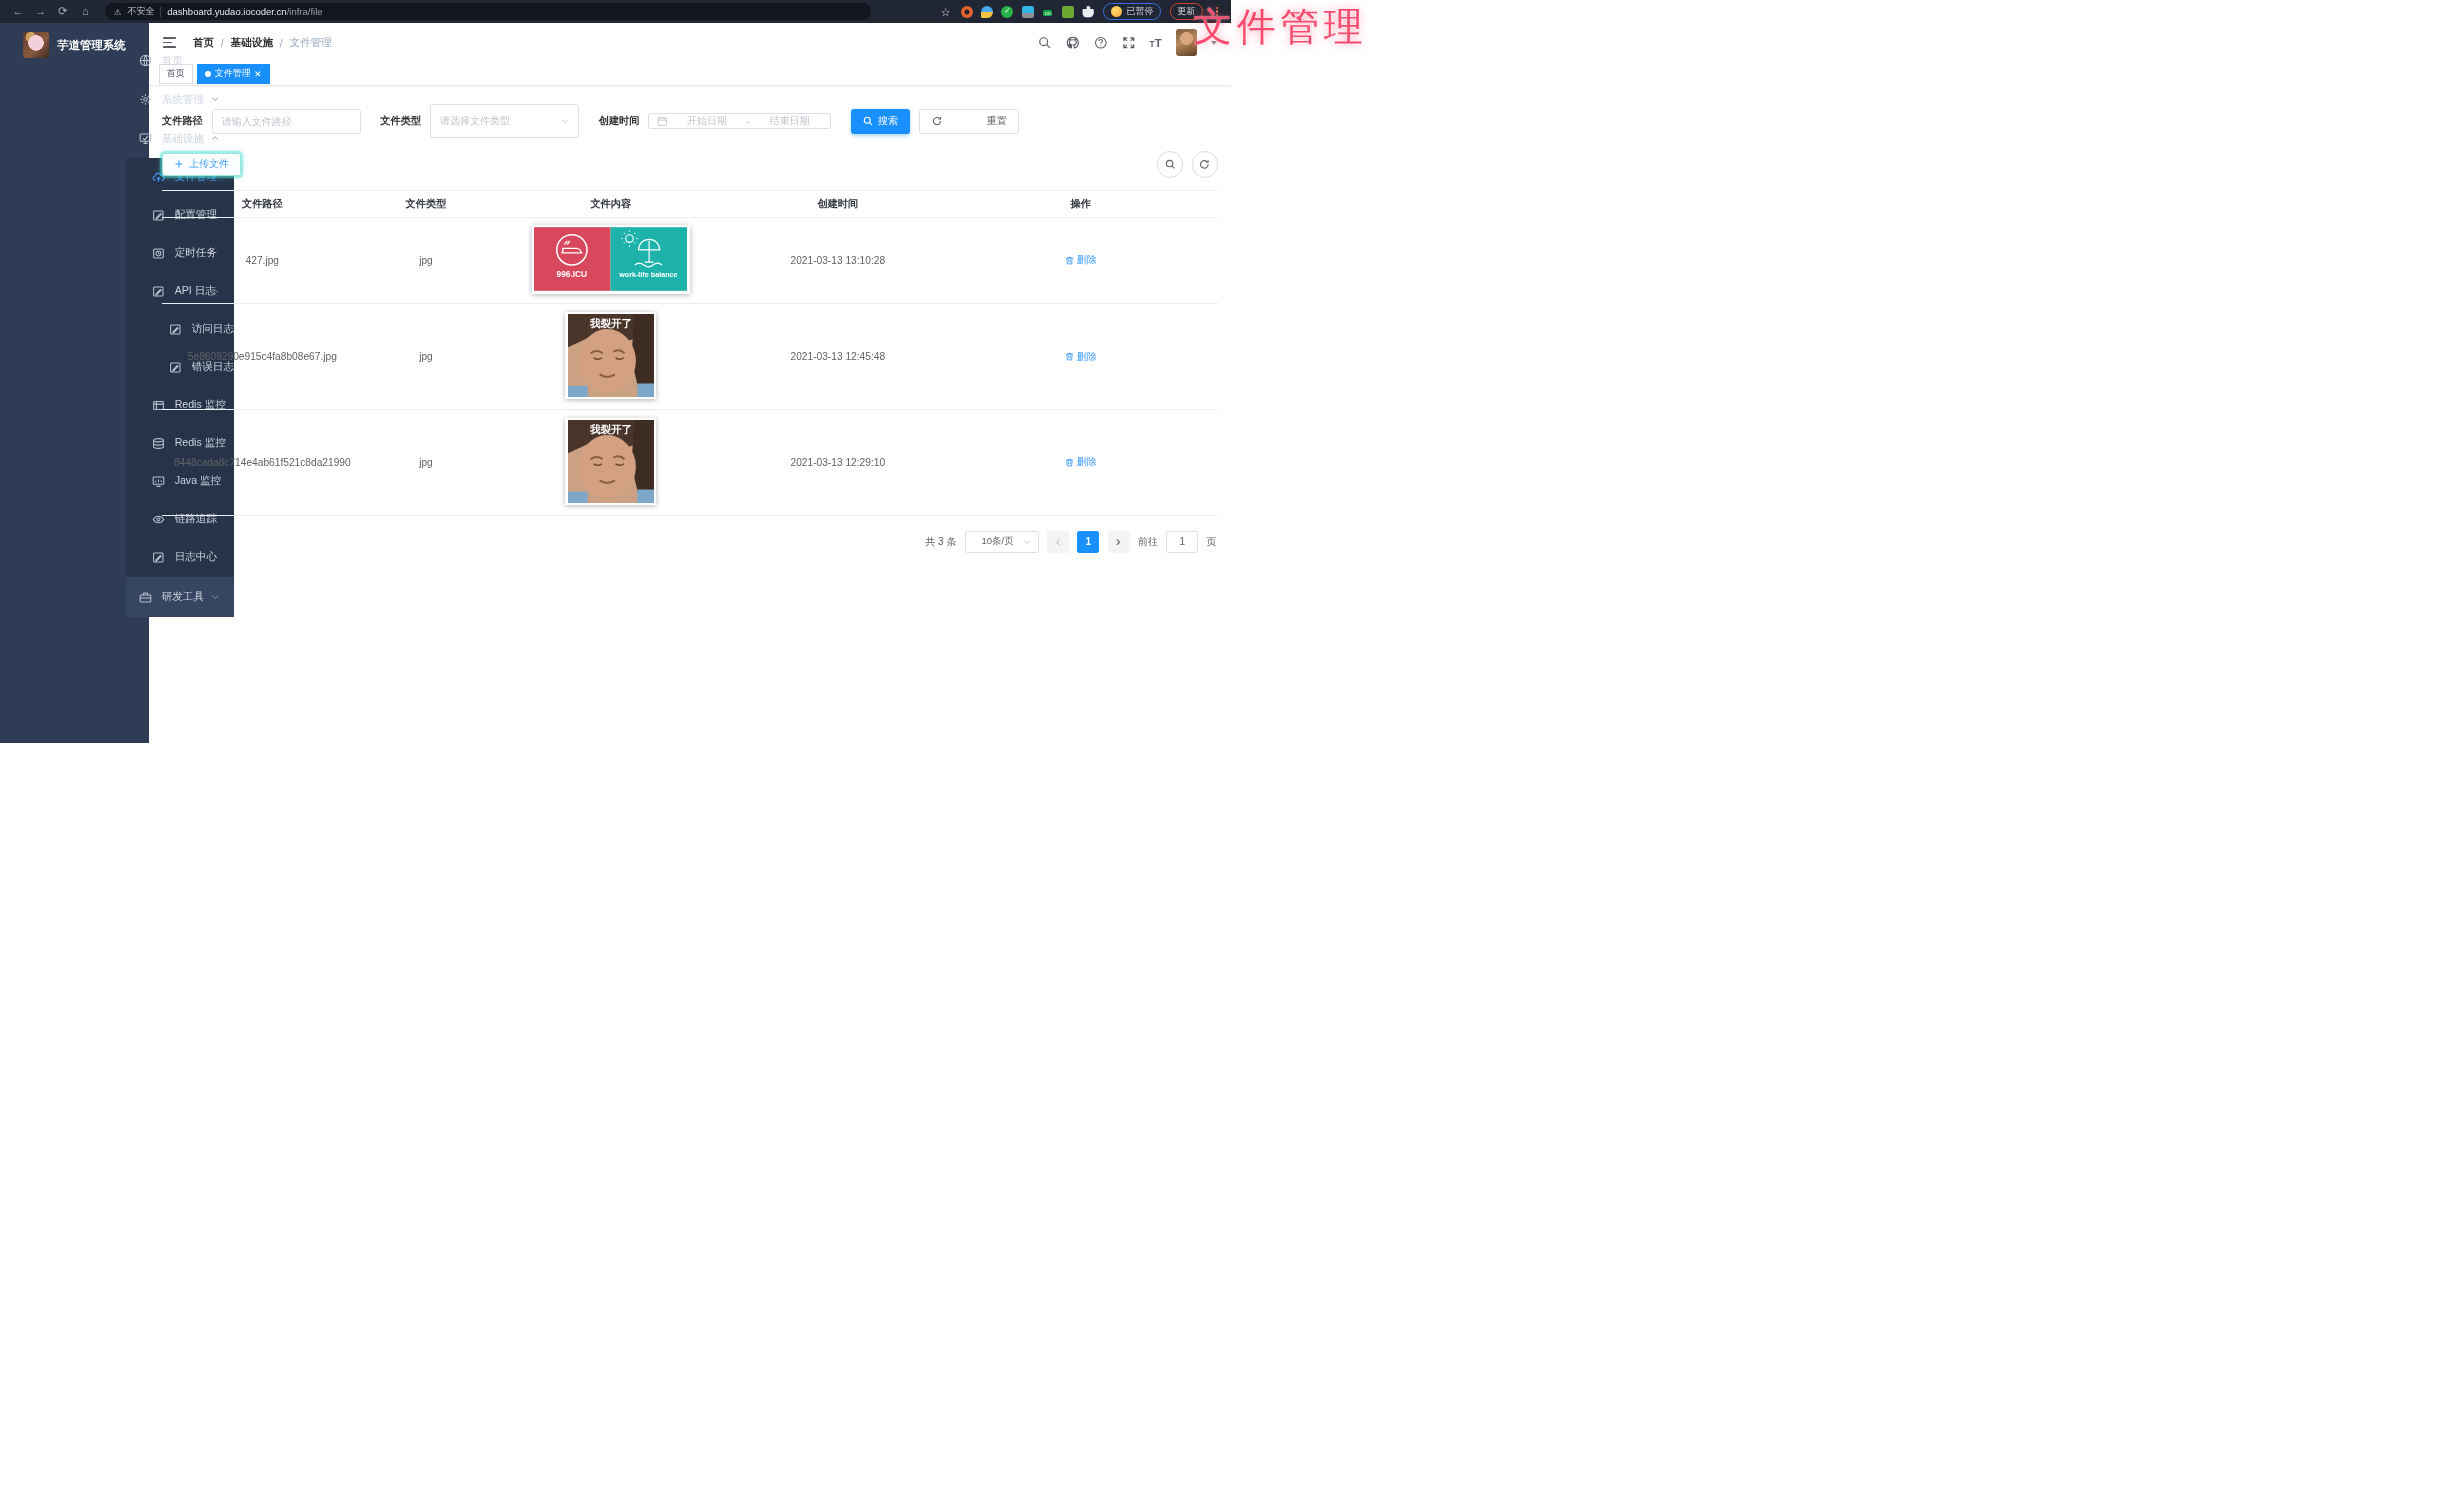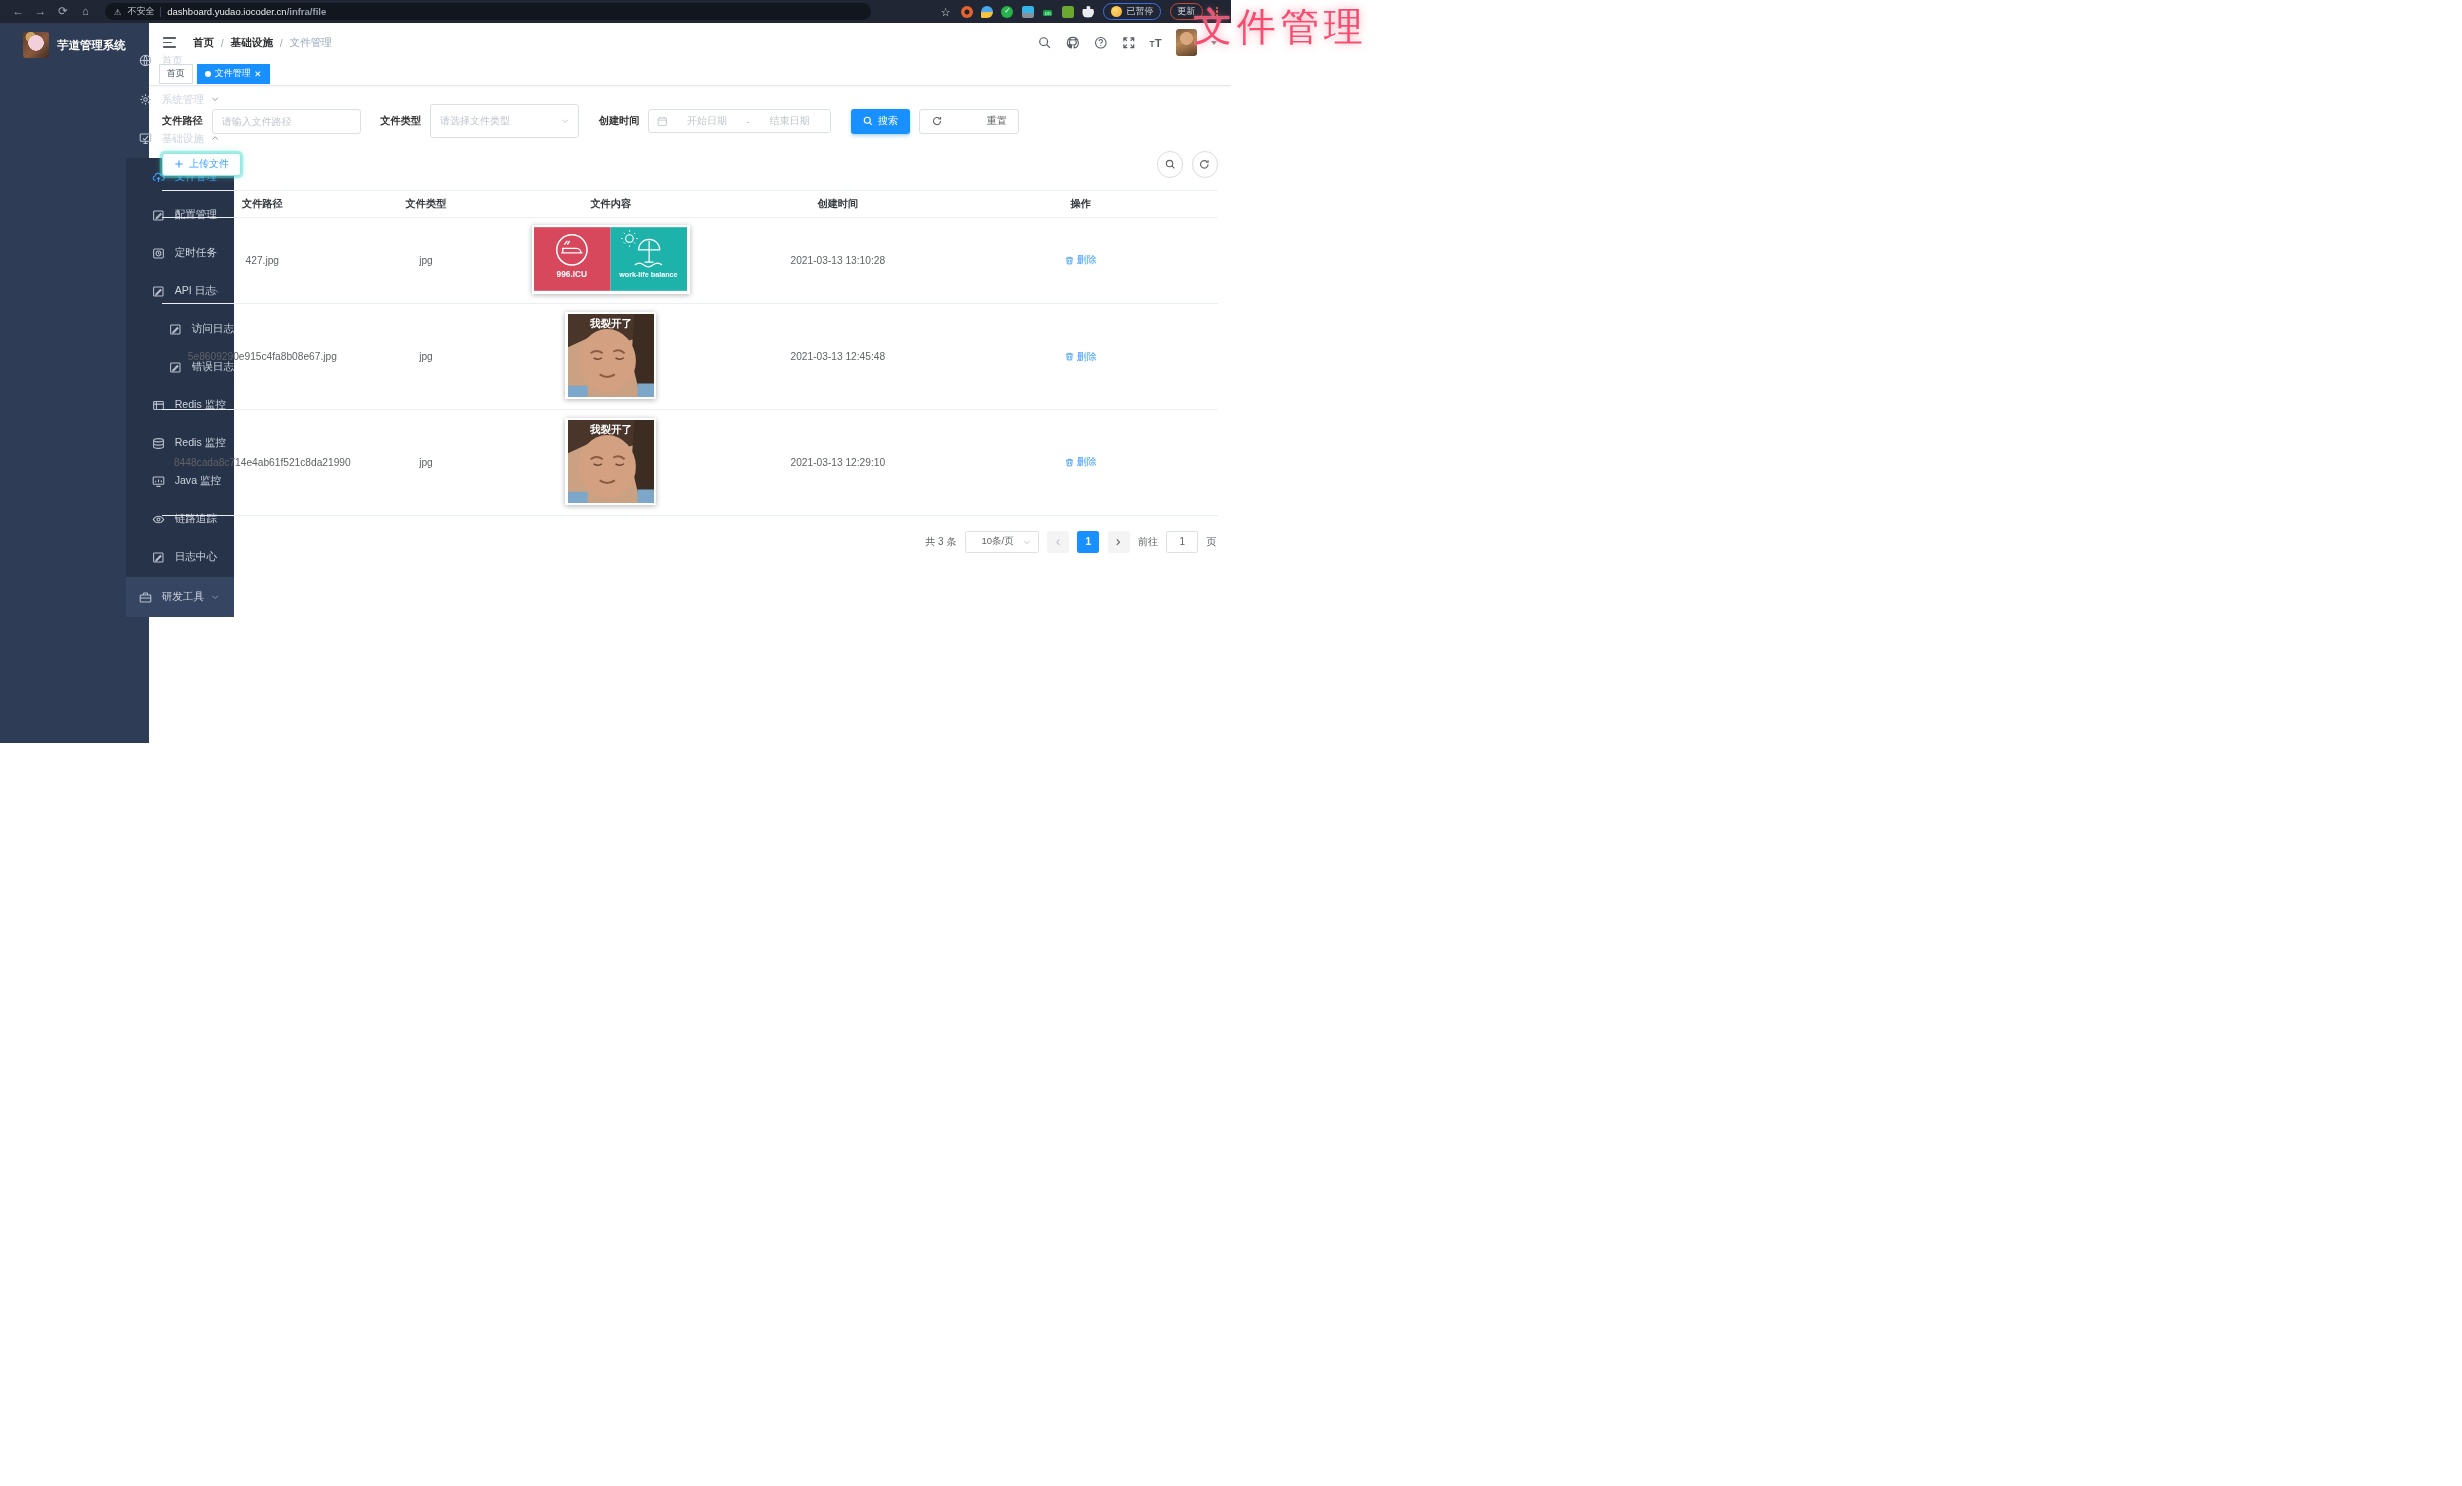--- a/index.html
+++ b/index.html
@@ -10,21 +10,21 @@
   .browser-bar { height:23px; background:#202633; display:flex; align-items:center;
     padding:0 9px; gap:4.5px; position:relative; z-index:5; }
   .bicon { color:#a2a9b4; font-size:11.4px; width:18px; height:16.7px; line-height:16.7px;
     text-align:center; cursor:pointer; flex:0 0 auto; }
   .omnibox { flex:1 1 auto; max-width:766px; height:16.7px; border-radius:8.3px; background:#12161e;
     display:flex; align-items:center; padding:0 9px; gap:6px; margin:0 6px; }
   .warn { color:#c7cbd2; font-size:8.3px; }
   .sec-label { color:#c7cbd2; font-size:9px; }
   .om-div { width:0.8px; height:10px; background:#3a4252; }
   .url { font-size:9.5px; color:#e8eaee; white-space:nowrap; }
-  .url .path { color:#9aa1ac;font-weight:bold; }
+  .url .path { color:#9aa1ac; }
   .b-right { display:flex; align-items:center; gap:8.3px; margin-left:auto; }
   .ext { width:12px; height:12px; border-radius:50%; flex:0 0 auto; position:relative; }
   .ext.star { background:transparent; color:#cfd3da; font-size:11.4px; width:13.6px; line-height:12px; text-align:center; }
   .ext.orange { background:radial-gradient(circle at 50% 50%, #202633 28%, #e8622c 32%); }
   .ext.pin { background:linear-gradient(180deg,#4aa8f0 45%, #f4c53d 55%); border-radius:50% 50% 50% 1.5px; }
   .ext.green { background:#27b24a; }
   .ext.green::after { content:"✓"; color:#fff; font-size:7.6px; position:absolute; left:3px; top:0.8px; }
   .ext.bulb { background:linear-gradient(180deg,#35b6e8 55%, #8a8f98 60%); border-radius:2.3px; }
   .ext.onbadge { background:#1f2730; border-radius:2.3px; }
   .ext.onbadge::after { content:"on"; position:absolute; left:1.5px; top:4.5px; background:#17a34a; color:#eafff2;
@@ -108,21 +108,21 @@
   .f-label { font-size:10.2px; font-weight:bold; color:#303133; white-space:nowrap; }
   .f-group { display:flex; align-items:center; gap:9px; margin-right:10.6px; }
   .inp { width:149px; height:25px; border:0.8px solid #dcdfe6; border-radius:3px; padding:0 9px;
     font-size:10px; color:#606266; outline:none; background:#fff;
     font-family:"Liberation Sans","DejaVu Sans",sans-serif; }
   .inp::placeholder { color:#bfc4cc; }
   .select { width:149px; height:34px; border:0.8px solid #dcdfe6; border-radius:3px; background:#fff;
     display:flex; align-items:center; padding:0 9px; cursor:pointer; }
   .select .ph { color:#bfc4cc; font-size:10px; flex:1; }
   .chev-svg { width:8.3px; height:8.3px; color:#c0c4cc; }
-  .daterange { width:183px; height:24px; border:0.8px solid #dcdfe6; border-radius:3px; background:#fff;
+  .daterange { width:183px; height:16px; border:0.8px solid #dcdfe6; border-radius:3px; background:#fff;
     display:flex; align-items:center; padding:0 7.6px; gap:6px; cursor:pointer; }
   .daterange .ph { color:#bfc4cc; font-size:10px; }
   .daterange .ph.grow { flex:1; text-align:center; }
   .cal-ico { width:10.6px; height:10.6px; color:#c0c4cc; flex:0 0 auto; }
   .btn { height:25px; border-radius:3px; display:inline-flex; align-items:center; gap:4.5px;
     padding:0 11.4px; font-size:10px; cursor:pointer; border:0.8px solid transparent; }
   .btn.primary { background:#1890ff; color:#fff; box-shadow:0 1.5px 3.8px rgba(24,144,255,.35); }
   .btn.plain { background:#fff; color:#606266; border-color:#dcdfe6;gap:45px; }
   .btn .bico { width:10px; height:10px; }
 

